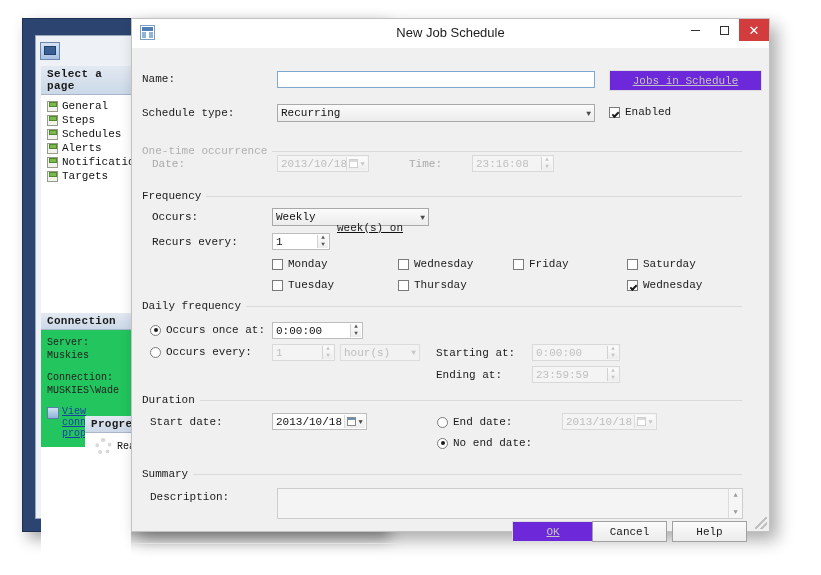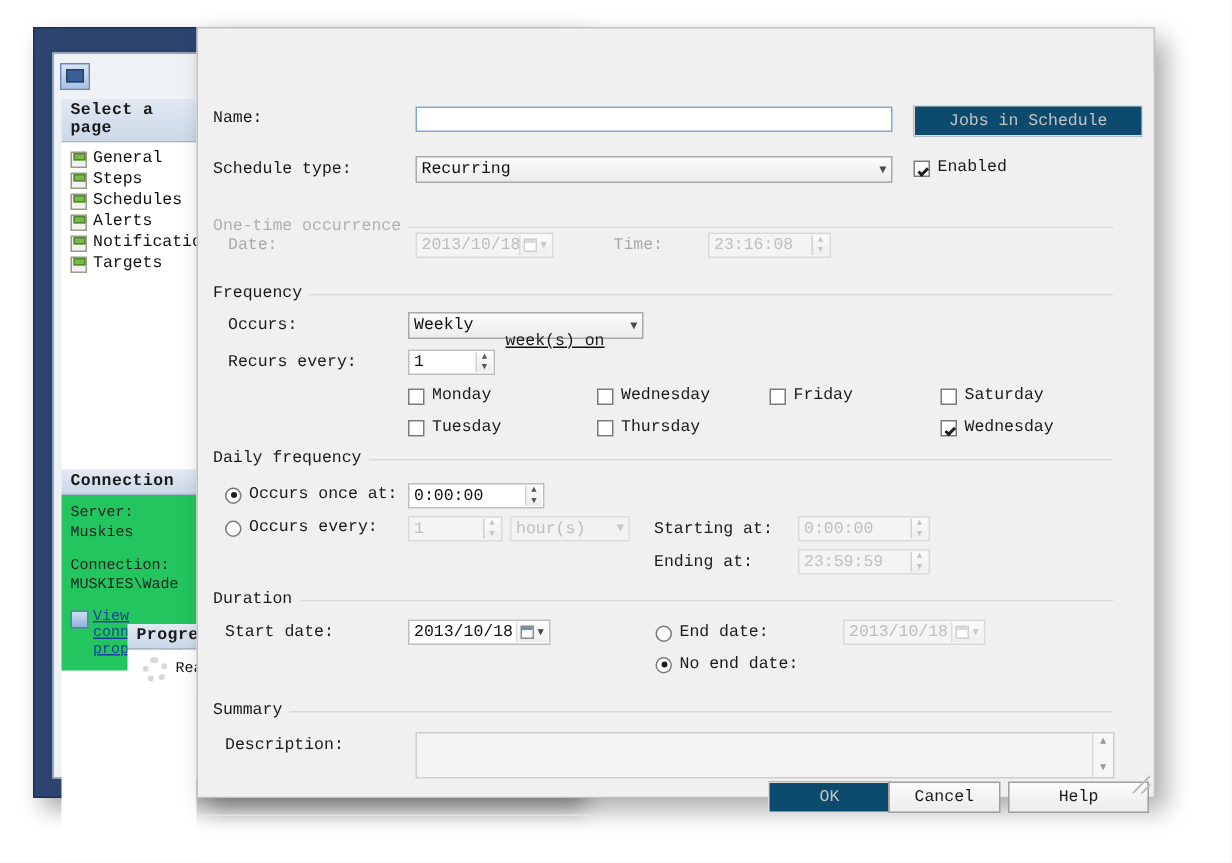--- a/index.html
+++ b/index.html
@@ -182,21 +182,21 @@
   .rb.on::after{
     content:"";position:absolute;left:2.5px;top:2.5px;width:4px;height:4px;
     border-radius:50%;background:#1c1c1c;
   }
 
   .btn{
     background:linear-gradient(#fbfbfb,#ececec);border:1px solid #a0a0a0;
     height:21px;display:flex;align-items:center;justify-content:center;
     font-size:11px;color:#1a1a1a;box-sizing:border-box;cursor:default;
   }
-  .btn.dis{background:#0c4a6e;border:1px solid #dcdcdc;color:#c4c4c4;}
+  .btn.dis{background:#6d28d9;border:1px solid #dcdcdc;color:#c4c4c4;text-decoration:underline;}
 
   #desc-box{
     position:absolute;left:276px;top:461px;width:466px;height:31px;
     background:#f4f4f4;border:1px solid #cdcdcd;box-sizing:border-box;
     font-size:11px;color:#111;padding:2px 4px;overflow:hidden;
   }
   #desc-scroll{
     position:absolute;right:0;top:0;bottom:0;width:13px;
     background:#f6f6f6;border-left:1px solid #dcdcdc;
     display:flex;flex-direction:column;justify-content:space-between;
@@ -269,20 +269,33 @@
 <div id="progress-panel">
   <div class="panel-head">Progress</div>
   <div id="progress-body">
     <span id="progress-spinner"></span>
     <span id="progress-status">Ready</span>
   </div>
 </div>
 
 <div id="dialog">
 
+  <div id="titlebar">
+    <span id="dlg-icon"></span>
+    <div id="dlg-title">New Job Schedule</div>
+    <div class="wbtn" id="btn-min">
+        <span class="gl"></span>
+      </div>
+    <div class="wbtn" id="btn-max">
+        <span class="gl"></span>
+      </div>
+    <div class="wbtn" id="btn-close">
+        <span class="gl">✕</span>
+      </div>
+  </div>
 
   <div id="dlg-body">
 
     <div class="row" style="left:10px;top:25px;">
       <span class="lbl">Name:</span>
     </div>
     <div class="tbox" style="position:absolute;left:145px;top:23px;width:318px;" title=""></div>
     <div class="btn dis" style="position:absolute;left:477px;top:22px;width:153px;">Jobs in Schedule</div>
 
     <div class="row" style="left:10px;top:59px;">
@@ -467,16 +480,16 @@
     <div id="desc-box" style="left:145px;top:440px;width:466px;">
       <span id="desc-scroll">
         <span>▲</span>
         <span>▼</span>
       </span>
     </div>
 
     <div id="btnbar-sep"></div>
     <div class="btn dis" style="position:absolute;left:380px;top:473px;width:82px;">OK</div>
     <div class="btn" style="position:absolute;left:460px;top:473px;width:75px;">Cancel</div>
-    <div class="btn" style="position:absolute;left:540px;top:473px;width:94px;">Help</div>
+    <div class="btn" style="position:absolute;left:540px;top:473px;width:75px;">Help</div>
     <div id="resize-grip"></div>
   </div>
 </div>
 
 </body></html>

